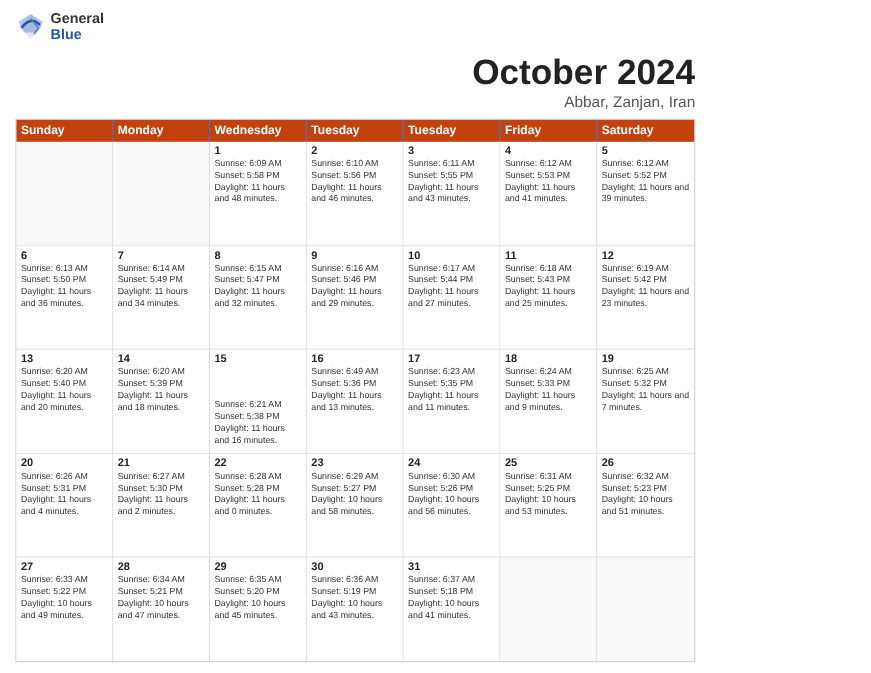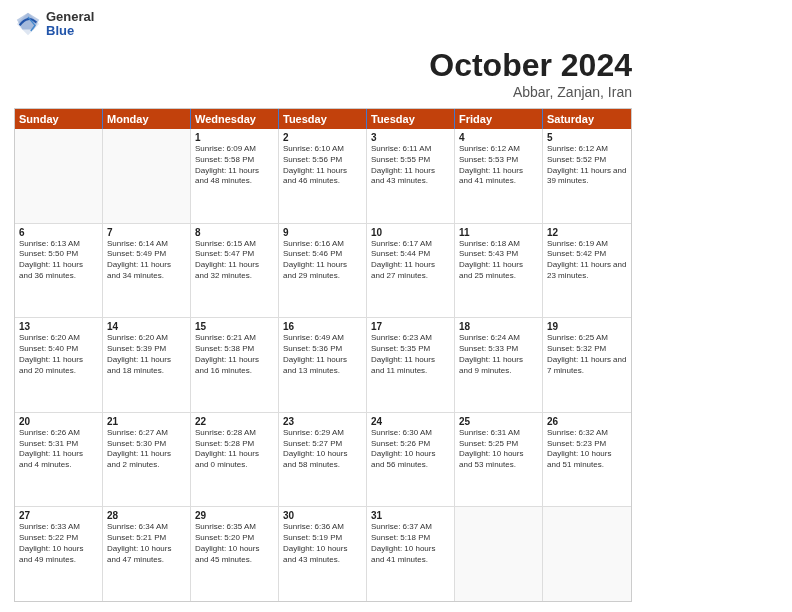--- a/index.html
+++ b/index.html
@@ -231,21 +231,21 @@
 Daylight: 11 hours and 20 minutes.</div>
           </div>
           <div class="cal-cell">
             <div class="day-num">14</div>
             <div class="day-info" style="white-space: pre-line;">Sunrise: 6:20 AM
 Sunset: 5:39 PM
 Daylight: 11 hours and 18 minutes.</div>
           </div>
           <div class="cal-cell">
             <div class="day-num">15</div>
-            <div class="day-info" style="white-space: pre-line;">Sunrise: 6:21 AM
+            <div class="day-info" style="white-space: pre-line; margin-top: 30px;">Sunrise: 6:21 AM
 Sunset: 5:38 PM
 Daylight: 11 hours and 16 minutes.</div>
           </div>
           <div class="cal-cell">
             <div class="day-num">16</div>
             <div class="day-info" style="white-space: pre-line;">Sunrise: 6:49 AM
 Sunset: 5:36 PM
 Daylight: 11 hours and 13 minutes.</div>
           </div>
           <div class="cal-cell">

